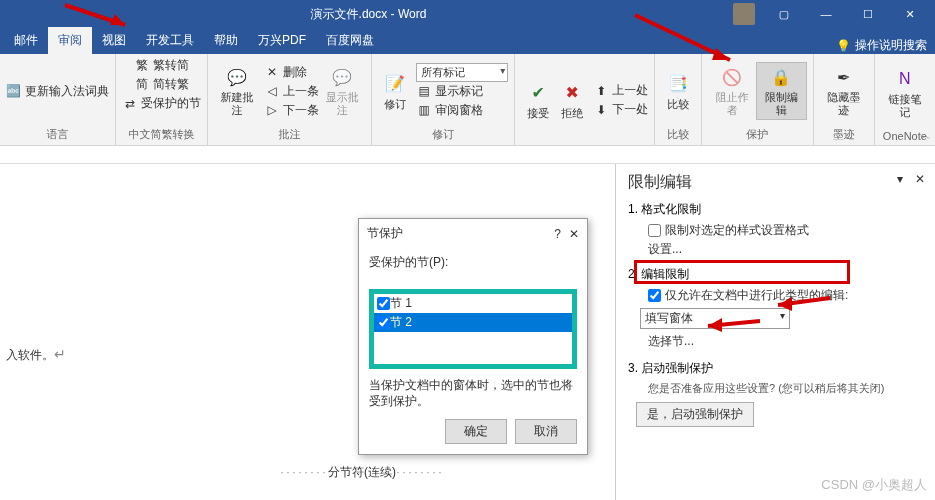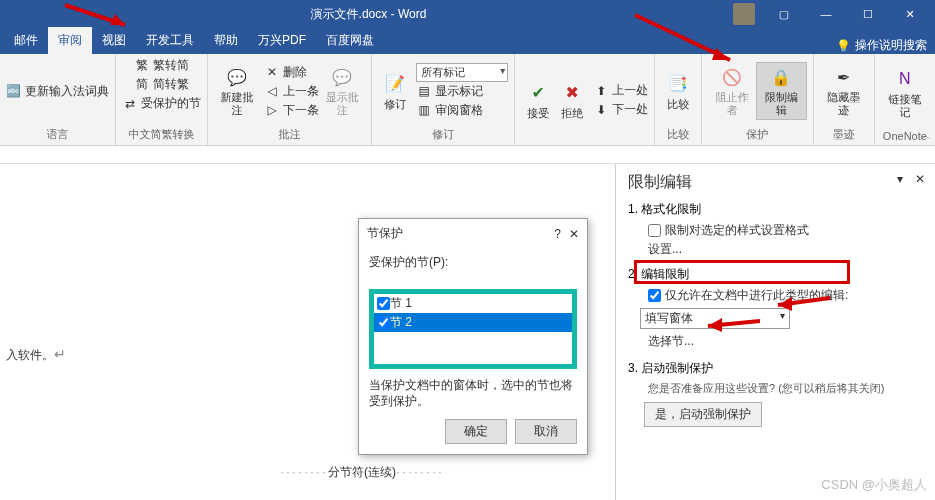--- a/index.html
+++ b/index.html
@@ -37,21 +37,21 @@
 .panel{width:320px;border-left:1px solid #ccc;background:#fff;padding:8px 12px;position:relative}
 .panel h2{font-size:16px;color:#333;margin-bottom:8px;font-weight:normal}
 .panel .pclose{position:absolute;right:10px;top:8px;display:flex;gap:12px;color:#666}
 .panel .secttl{font-size:12px;margin:6px 0 4px;color:#000000}
 .panel .sub{margin-left:20px;font-size:12px;color:#333}
 .panel label{display:flex;align-items:center;gap:4px;font-size:12px}
 .panel input[type=checkbox]{width:13px;height:13px}
 .link{color:#0066cc;cursor:pointer}
 .selbox{border:1px solid #999;width:150px;background:#fff;padding:1px 16px 1px 4px;position:relative;font-size:12px;margin:4px 0 4px 12px;cursor:pointer}
 .selbox::after{content:"▾";position:absolute;right:4px;top:1px;font-size:10px}
-.wbtn{border:1px solid #adadad;background:#f0f0f0;padding:3px 10px;font-size:12px;cursor:pointer;margin-left:16px}
+.wbtn{border:1px solid #adadad;background:#f0f0f0;padding:3px 10px;font-size:12px;cursor:pointer;margin-left:8px}
 .redbox{border:3px solid #d40000;position:absolute;pointer-events:none}
 .redarrow{position:absolute;pointer-events:none}
 .dlg{position:absolute;left:358px;top:218px;width:230px;background:#fff;border:1px solid #999;box-shadow:2px 2px 8px rgba(0,0,0,0.3);z-index:20}
 .dlg-title{display:flex;align-items:center;padding:6px 8px;font-size:12px}
 .dlg-title .spacer{flex:1}
 .dlg-title .x{cursor:pointer;margin-left:8px;font-size:12px}
 .dlg-body{padding:6px 10px 10px}
 .dlg-lbl{font-size:12px;margin-bottom:18px}
 .dlg-list{border:5px solid #14b8a6;height:80px;background:#fff;position:relative}
 .dlg-list .item{display:flex;align-items:center;padding:1px 3px;font-size:12px}

